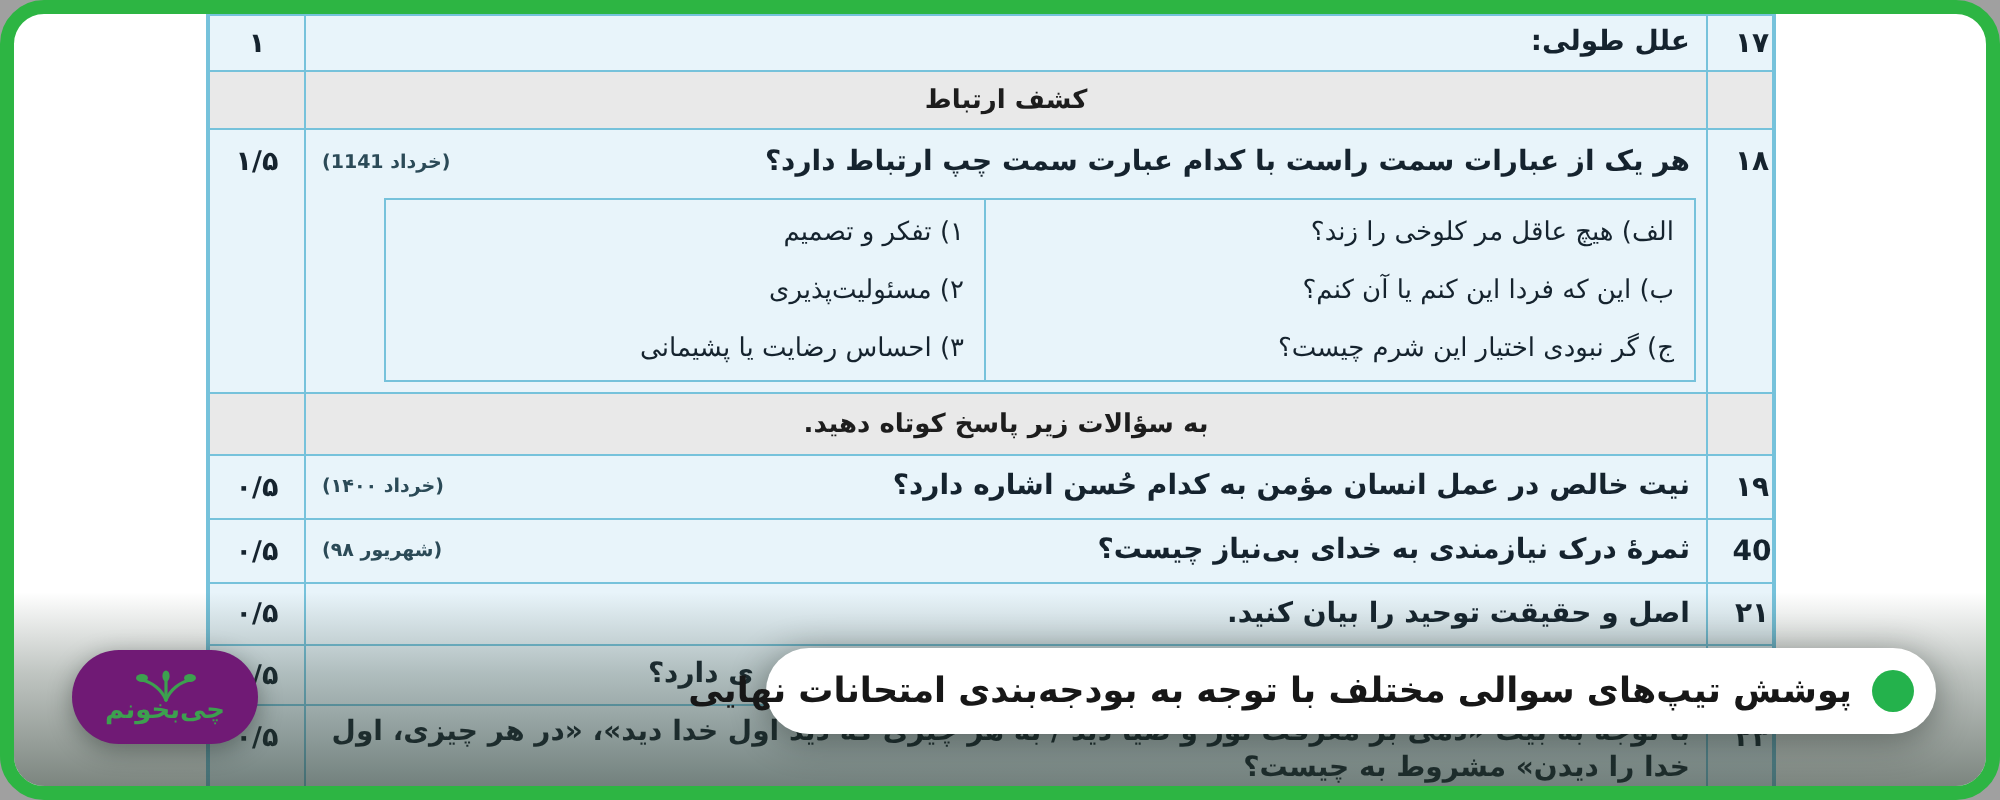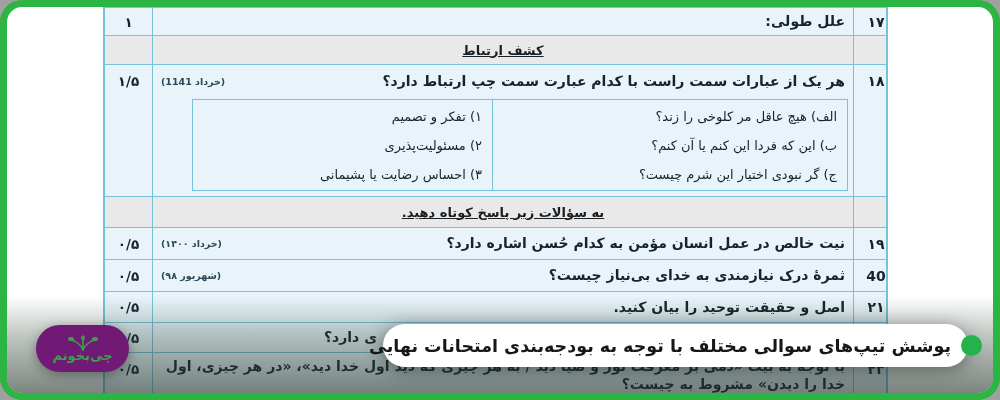--- a/index.html
+++ b/index.html
@@ -10,21 +10,21 @@
   *{box-sizing:border-box; margin:0; padding:0;}
   html,body{width:1000px;height:400px;overflow:hidden;}
   body{background:var(--backdrop); font-family:"DejaVu Sans", sans-serif;}
   .frame{position:absolute; inset:0; border:7px solid var(--frame); border-radius:22px;
          background:#fff; overflow:hidden;}
   
   .exam-table{position:absolute; top:0; right:105px; width:785px; direction:rtl;
               border:2px solid var(--table_border); border-top-width:1.5px; border-bottom:0;
               z-index:1; color:var(--text);}
   .row{display:flex; border-bottom:1.5px solid var(--table_border); background:var(--row_bg);}
-  .r-s{background:var(--section_bg);text-decoration:underline;}
+  .r-s{background:var(--section_bg);}
   .cell{display:flex; align-items:center;}
   .cell-num{width:33px; justify-content:center; font-weight:bold; font-size:14px;
             border-left:1.5px solid var(--table_border);padding-left:12px;}
   .cell-q{flex:1; padding:0 8px; border-left:1.5px solid var(--table_border); min-width:0;}
   .cell-score{width:47px; justify-content:center; font-weight:bold; font-size:13.5px;}
   .qtext{flex:1; text-align:right; font-weight:bold; font-size:14px; line-height:1.3;}
   .qdate{font-size:9.5px; font-weight:bold; color:var(--date); white-space:nowrap; margin-right:8px;}
   .stext{width:100%; text-align:center; font-weight:bold; font-size:13px; color:#1d1d1d;}
   
   .r-tall .cell-q{display:block; padding:0;}
@@ -39,21 +39,21 @@
   .pad-hidden{padding-left:0; padding-right:468px; white-space:nowrap;}
   .q-multiline{display:block; padding-top:4px;}
   .q-multiline .qtext{display:block;}
   .q-foot{text-align:left; padding:2px 0 0 2px;}
   
   .shade{position:absolute; left:0; right:0; bottom:0; height:97px; z-index:5; pointer-events:none;
          background:linear-gradient(180deg, rgba(44,62,50,0) 0%, rgba(44,62,50,.30) 42%, rgba(36,52,42,.60) 100%);}
   
   .caption-pill{position:absolute; right:25px; top:317px; width:585px; height:43px; z-index:10;
                 background:#fff; border-radius:22px; display:flex; direction:rtl; align-items:center;
-                padding:0 11px; gap:10px; box-shadow:0 3px 18px rgba(15,25,20,.45);justify-content:center;}
+                padding:0 11px; gap:10px; box-shadow:0 3px 18px rgba(15,25,20,.45);}
   .dot{width:21px; height:21px; border-radius:50%; background:var(--caption_dot); flex:0 0 auto;}
   .caption-text{font-weight:bold; font-size:17.5px; color:#171717; white-space:nowrap;}
   
   .logo-pill{position:absolute; left:29px; top:318px; width:93px; height:47px; z-index:10;
              background:#701a75; border-radius:24px; display:flex; flex-direction:column;
              align-items:center; justify-content:center; box-shadow:0 3px 12px rgba(15,25,20,.4);}
   .logo-text{font-weight:bold; font-size:13px; color:var(--logo_green); margin-top:-3px;}
 </style>
 </head>
 <body>

